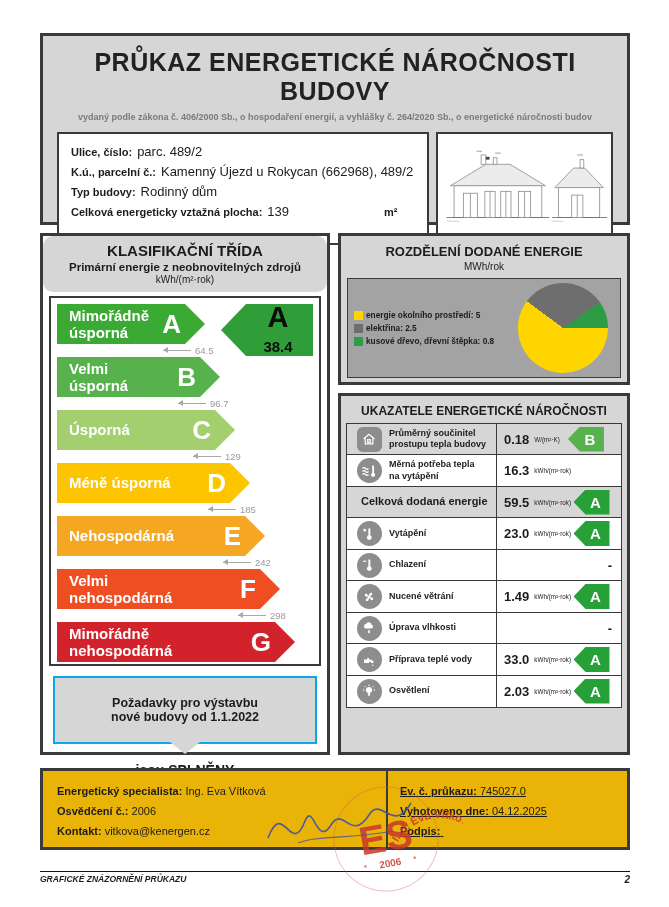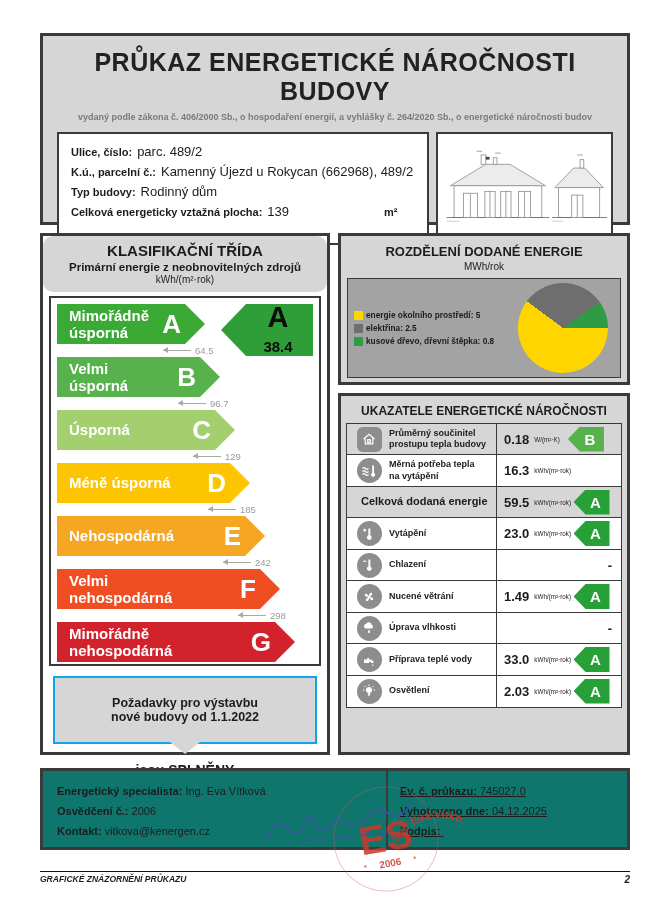--- a/index.html
+++ b/index.html
@@ -73,21 +73,21 @@
   .cell-right{flex:1;display:flex;align-items:center;padding:0 5px 0 7px;}
   .val{font-size:13px;font-weight:bold;}
   .unit{font-size:6.3px;margin-left:5px;color:#222;}
   .arrow-badge{margin-left:auto;width:36px;height:25px;clip-path:polygon(0 50%, 12px 0, 100% 0, 100% 100%, 12px 100%);
                display:flex;align-items:center;justify-content:center;padding-left:8px;box-sizing:border-box;
                color:#fff;font-weight:bold;font-size:15px;}
   .arrow-badge:empty{display:none;}
   .dash{margin-left:auto;font-size:13px;font-weight:bold;padding-right:4px;}
 
   
-  .footer-box{position:absolute;top:768px;left:0;width:590px;height:82px;border:3px solid #3a3a3a;box-sizing:border-box;background:#0f766e;display:flex;justify-content:center;}
+  .footer-box{position:absolute;top:768px;left:0;width:590px;height:82px;border:3px solid #3a3a3a;box-sizing:border-box;background:#eab308;display:flex;justify-content:center;}
   .foot-left{width:345px;flex:none;border-right:2px solid #3a3a3a;box-sizing:border-box;padding:10px 0 0 14px;position:relative;}
   .foot-right{flex:1;padding:10px 0 0 12px;text-decoration:underline;}
   .foot-line{font-size:11px;line-height:20px;white-space:pre;}
   .foot-line b{font-weight:bold;}
   .stamp{position:absolute;left:200px;top:-28px;pointer-events:none;z-index:5;}
 
   
   .bottom-rule{position:absolute;top:871px;left:0;width:590px;border-top:1.5px solid #111;}
   .bottom-row{position:absolute;top:874px;left:0;width:590px;display:flex;font-size:8.5px;font-style:italic;font-weight:bold;}
   .bottom-row .pg{margin-left:auto;font-size:10px;}

